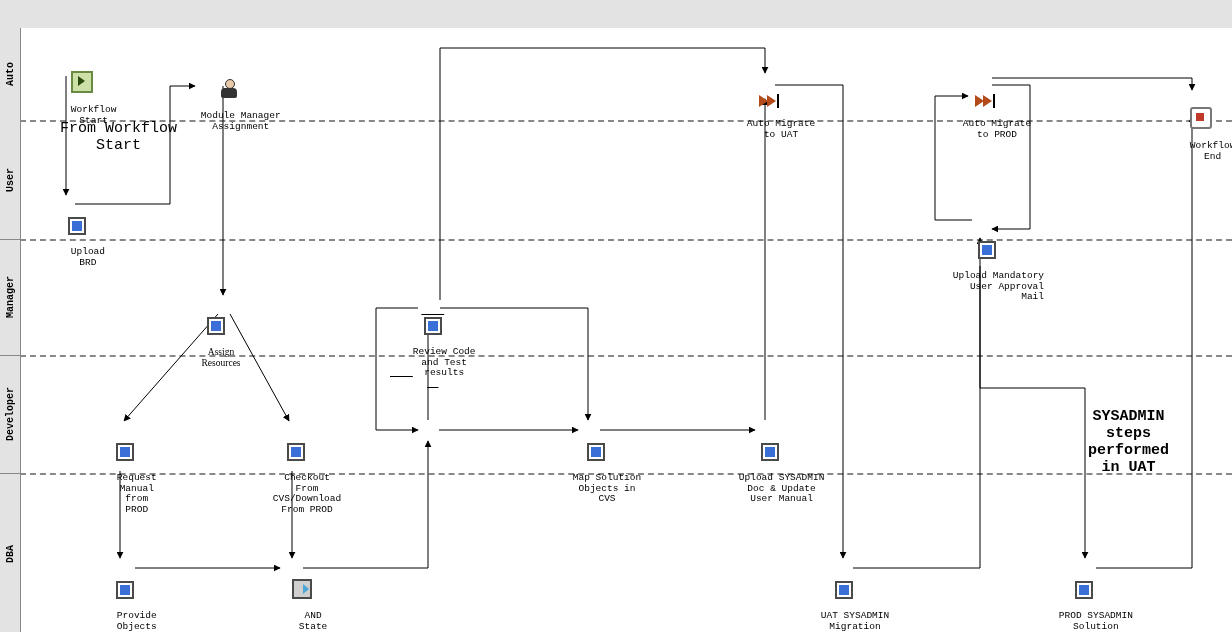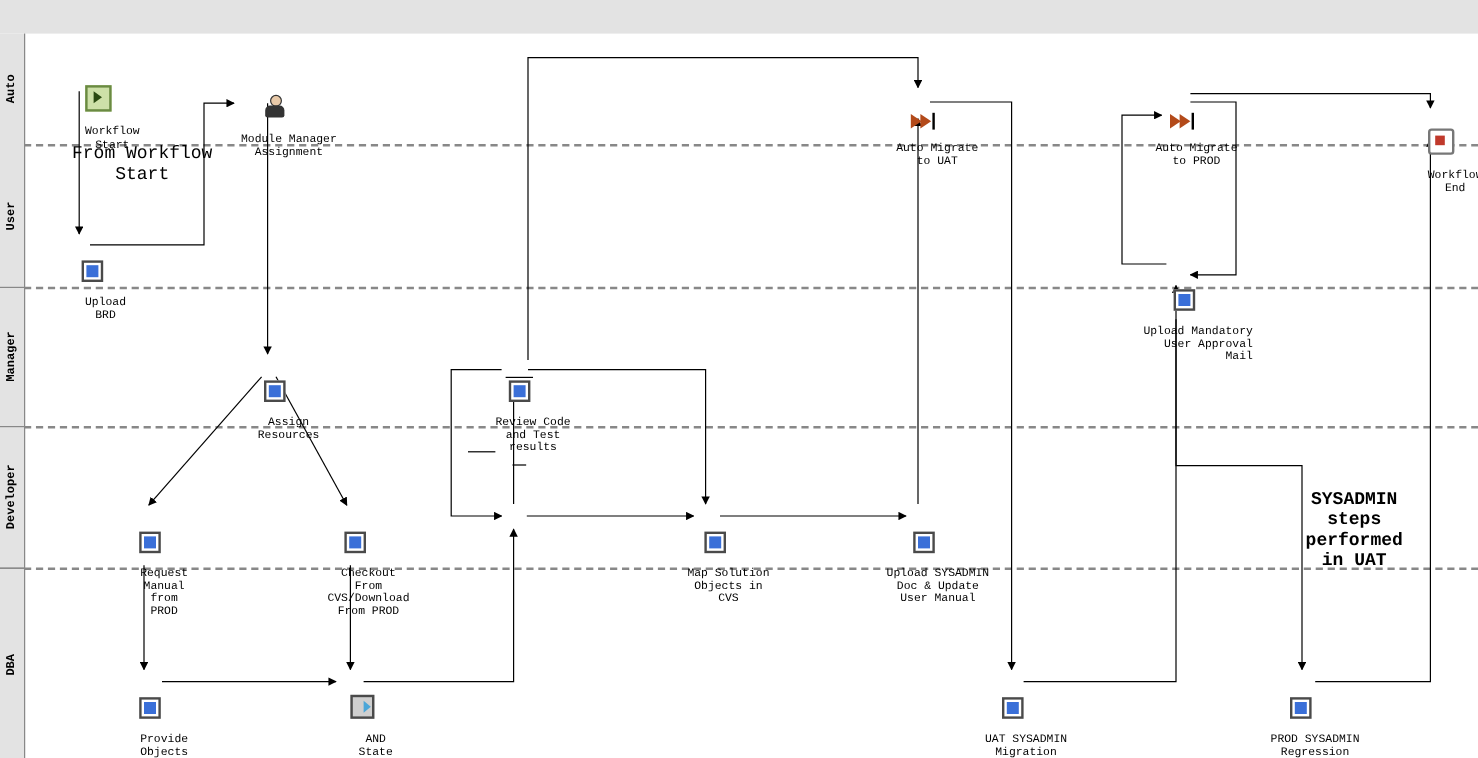--- a/index.html
+++ b/index.html
@@ -249,21 +249,21 @@
 BRD</span>
   </div>
 
   <div class="node" style="left:930px; top:192px;text-align:right;">
     <div class="box"><div class="inner"></div></div>
     <span class="label">Upload Mandatory
 User Approval
 Mail</span>
   </div>
 
-  <div class="node" style="left:192px; top:268px;">
+  <div class="node" style="left:192px; top:268px;font-family:Liberation Serif, serif;">
     <div class="box"><div class="inner"></div></div>
     <span class="label">Assign
 Resources</span>
   </div>
 
   <div class="node" style="left:390px; top:268px;text-decoration:underline;">
     <div class="box"><div class="inner"></div></div>
     <span class="label">Review Code
 and Test
 results</span>
@@ -321,16 +321,16 @@
 
   <div class="node" style="left:798px; top:532px;">
     <div class="box"><div class="inner"></div></div>
     <span class="label">UAT SYSADMIN
 Migration</span>
   </div>
 
   <div class="node" style="left:1036px; top:532px;">
     <div class="box"><div class="inner"></div></div>
     <span class="label">PROD SYSADMIN
-Regression</span>
+Solution</span>
   </div>
 
 </div>
 
 </body></html>

